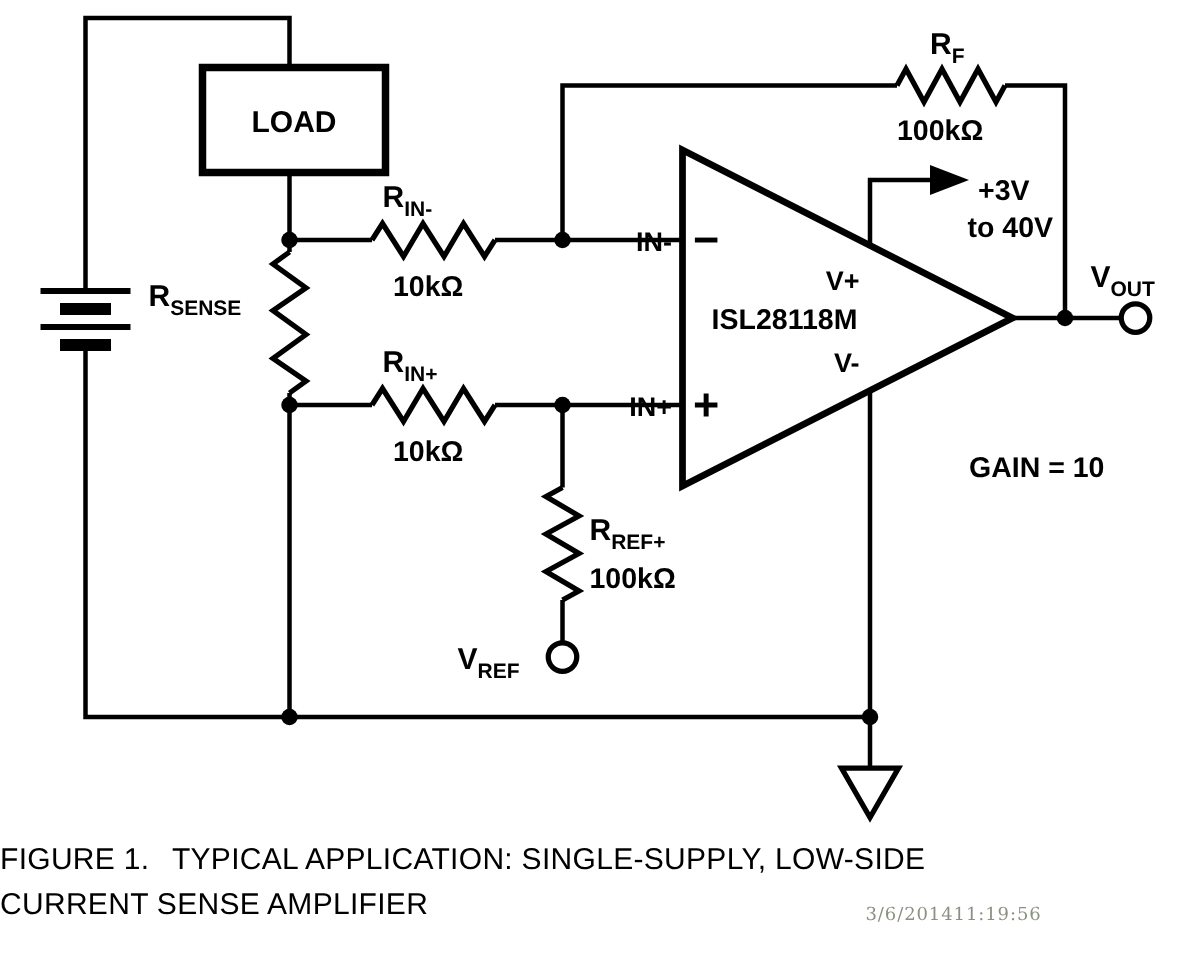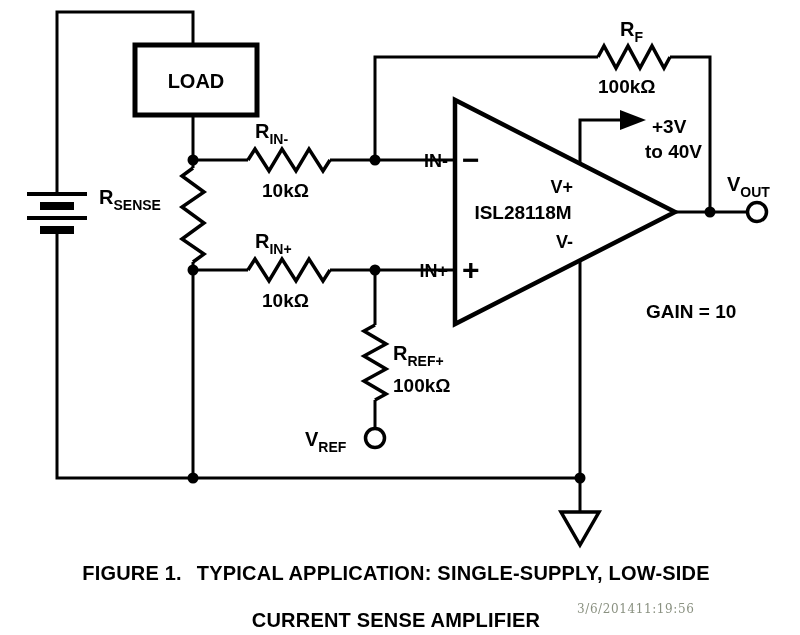--- a/index.html
+++ b/index.html
@@ -14,24 +14,24 @@
   .sub{font-size:14px;}
   .wire{stroke:#000;stroke-width:3;fill:none;}
   .sw4{stroke-width:4;}
   .sw8{stroke-width:8;}
   .zig{stroke:#000;stroke-width:3.5;fill:none;stroke-linejoin:miter;}
   .comp{stroke:#000;fill:#fff;stroke-width:3.5;stroke-linejoin:miter;}
   .opamp{stroke-width:4.5;}
   .loadbox{stroke-width:5;}
   .dot{fill:#000;stroke:none;}
   .fillblk{fill:#000;stroke:none;}
-  .caption{position:absolute;left:0;top:562px;width:792px;text-align:center;
-           font-weight:bold;font-size:20px;color:#000;letter-spacing:0.2px;}
+  .caption{position:absolute;left:0;top:562px;width:792px;text-align:left;
+           font-weight:normal;font-size:20px;color:#000;letter-spacing:0.2px;}
   .cap-fig{margin-right:15px;}
-  .cap-line2{margin-top:24px;}
+  .cap-line2{margin-top:7px;}
   .timestamp{position:absolute;left:577px;top:602px;font-family:"DejaVu Serif",serif;
              font-size:12px;letter-spacing:0.6px;color:#8a9181;}
 </style>
 </head>
 <body>
 
 <div id="page">
   <svg width="800" height="560" viewBox="0 0 800 560">
 
     <path class="wire" d="M193,45 L193,12 L57,12 L57,194"></path>

